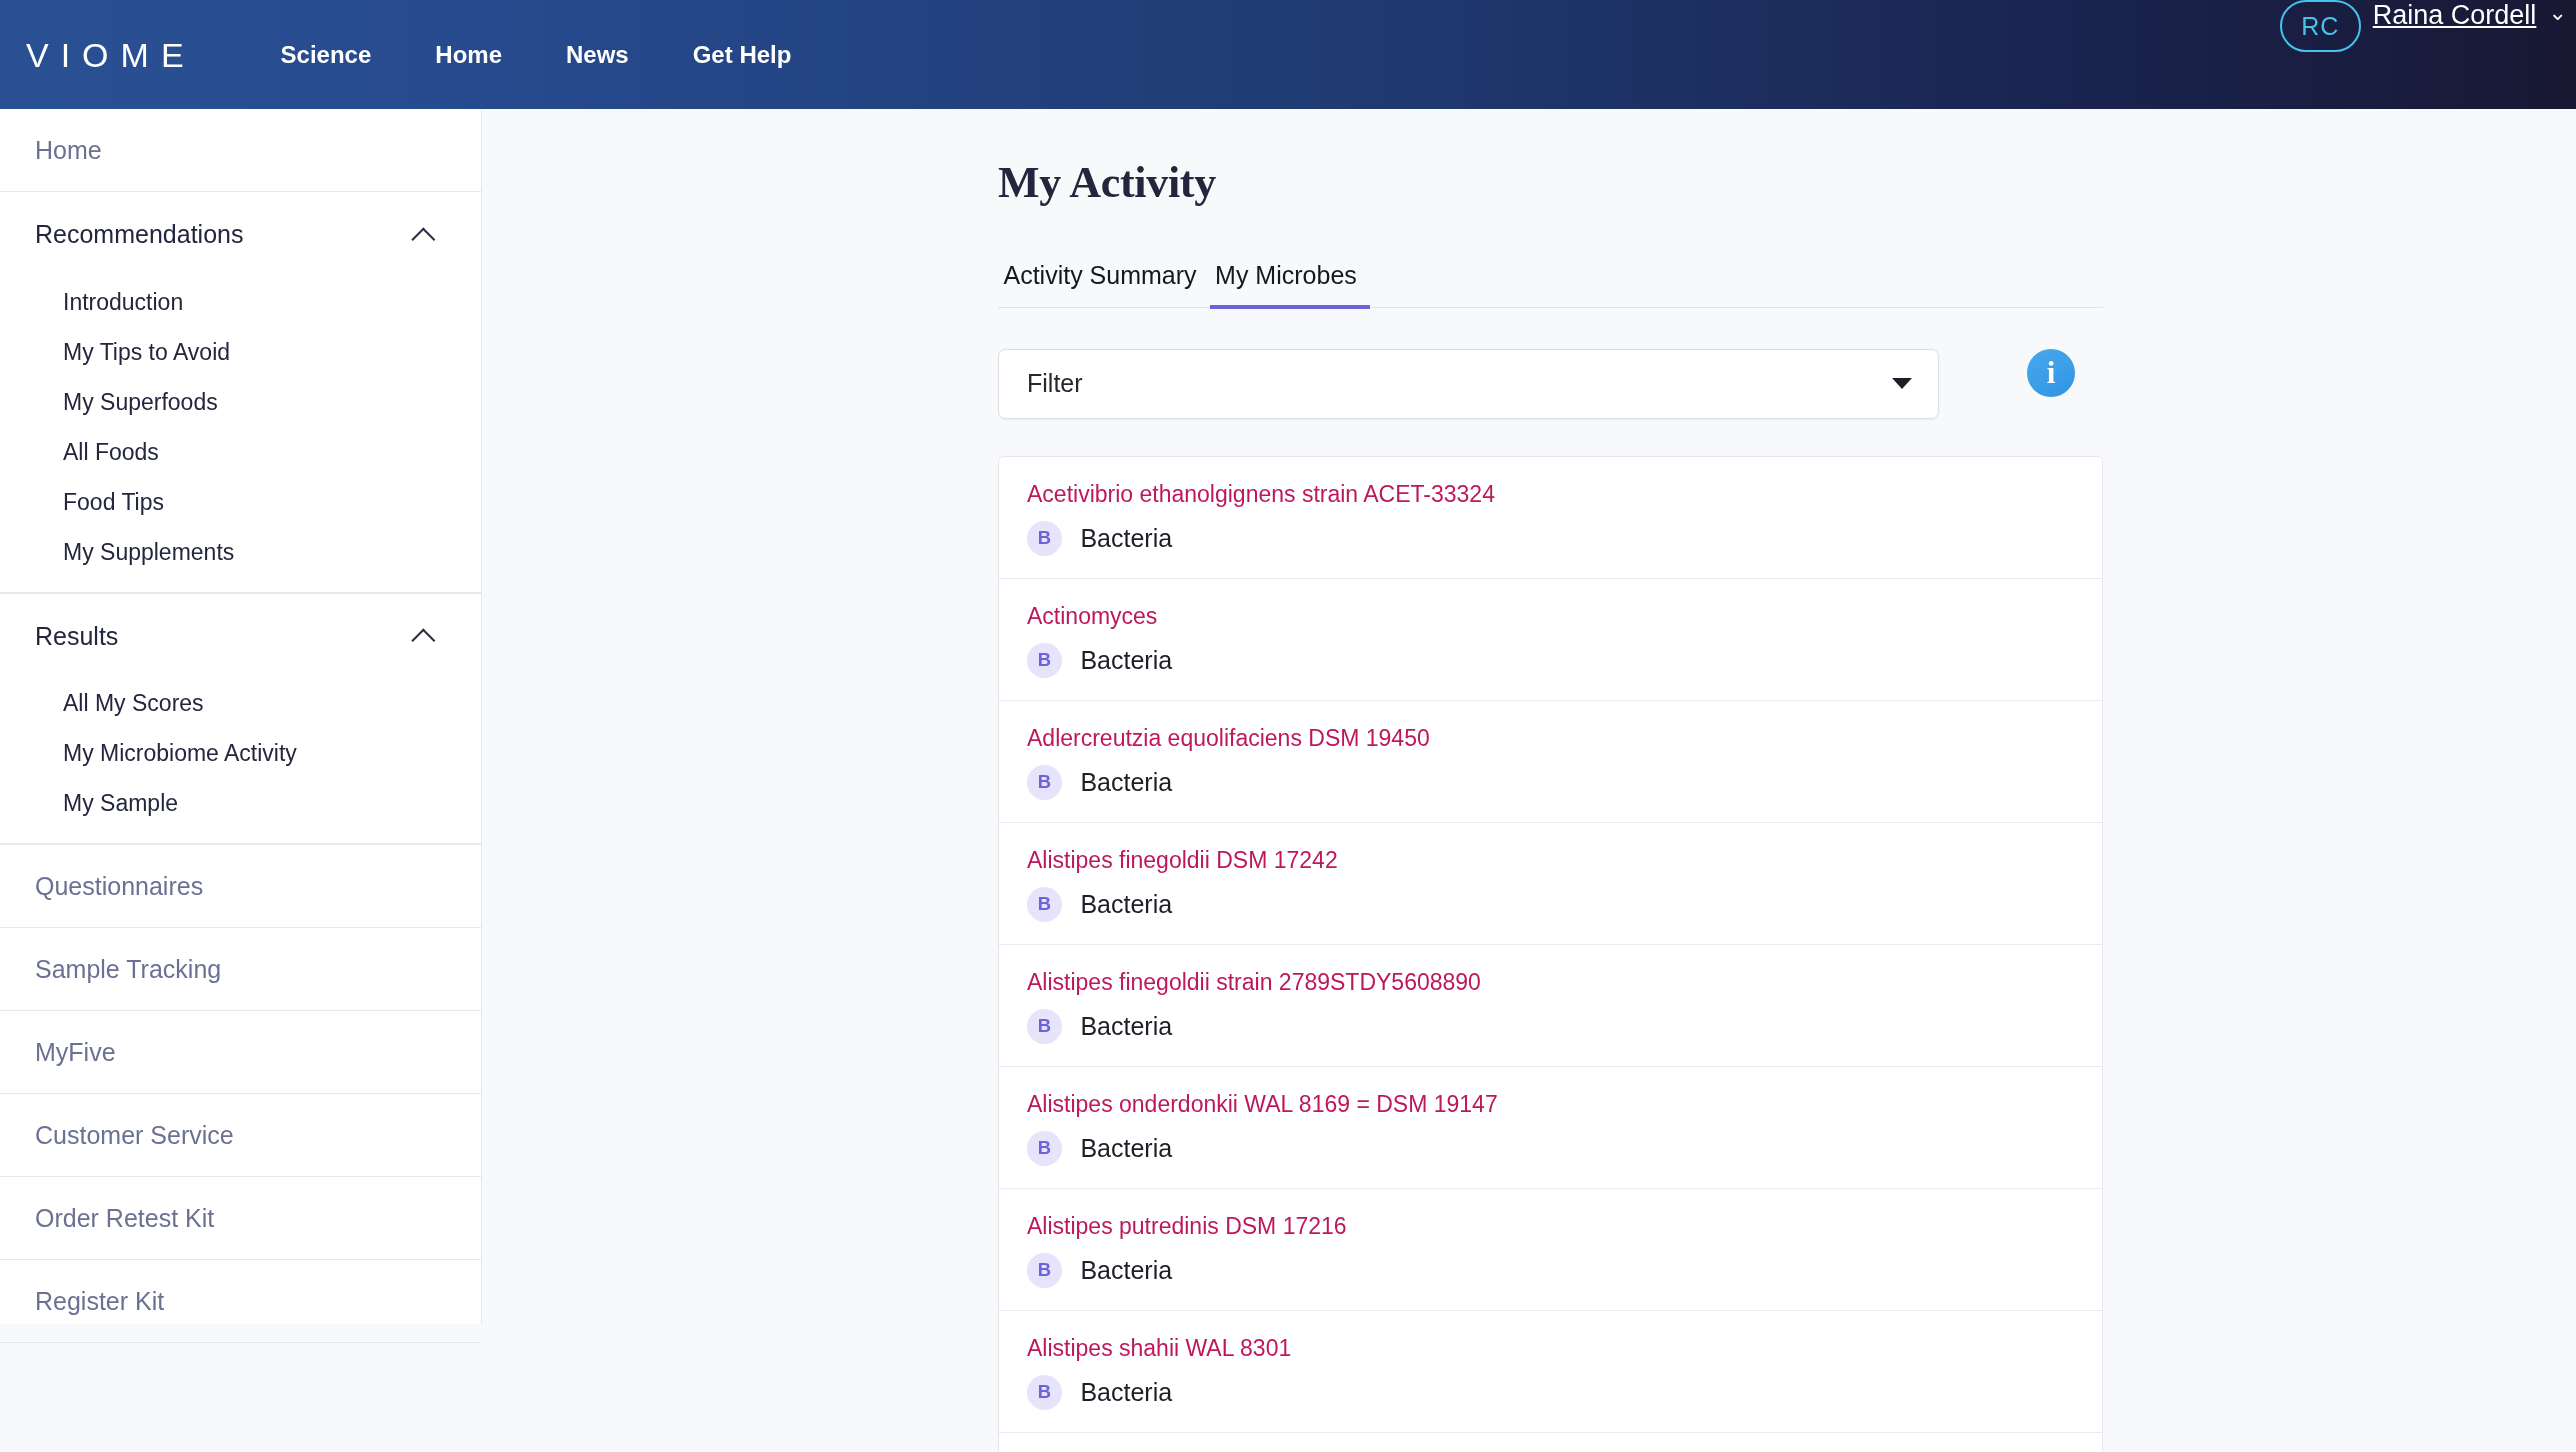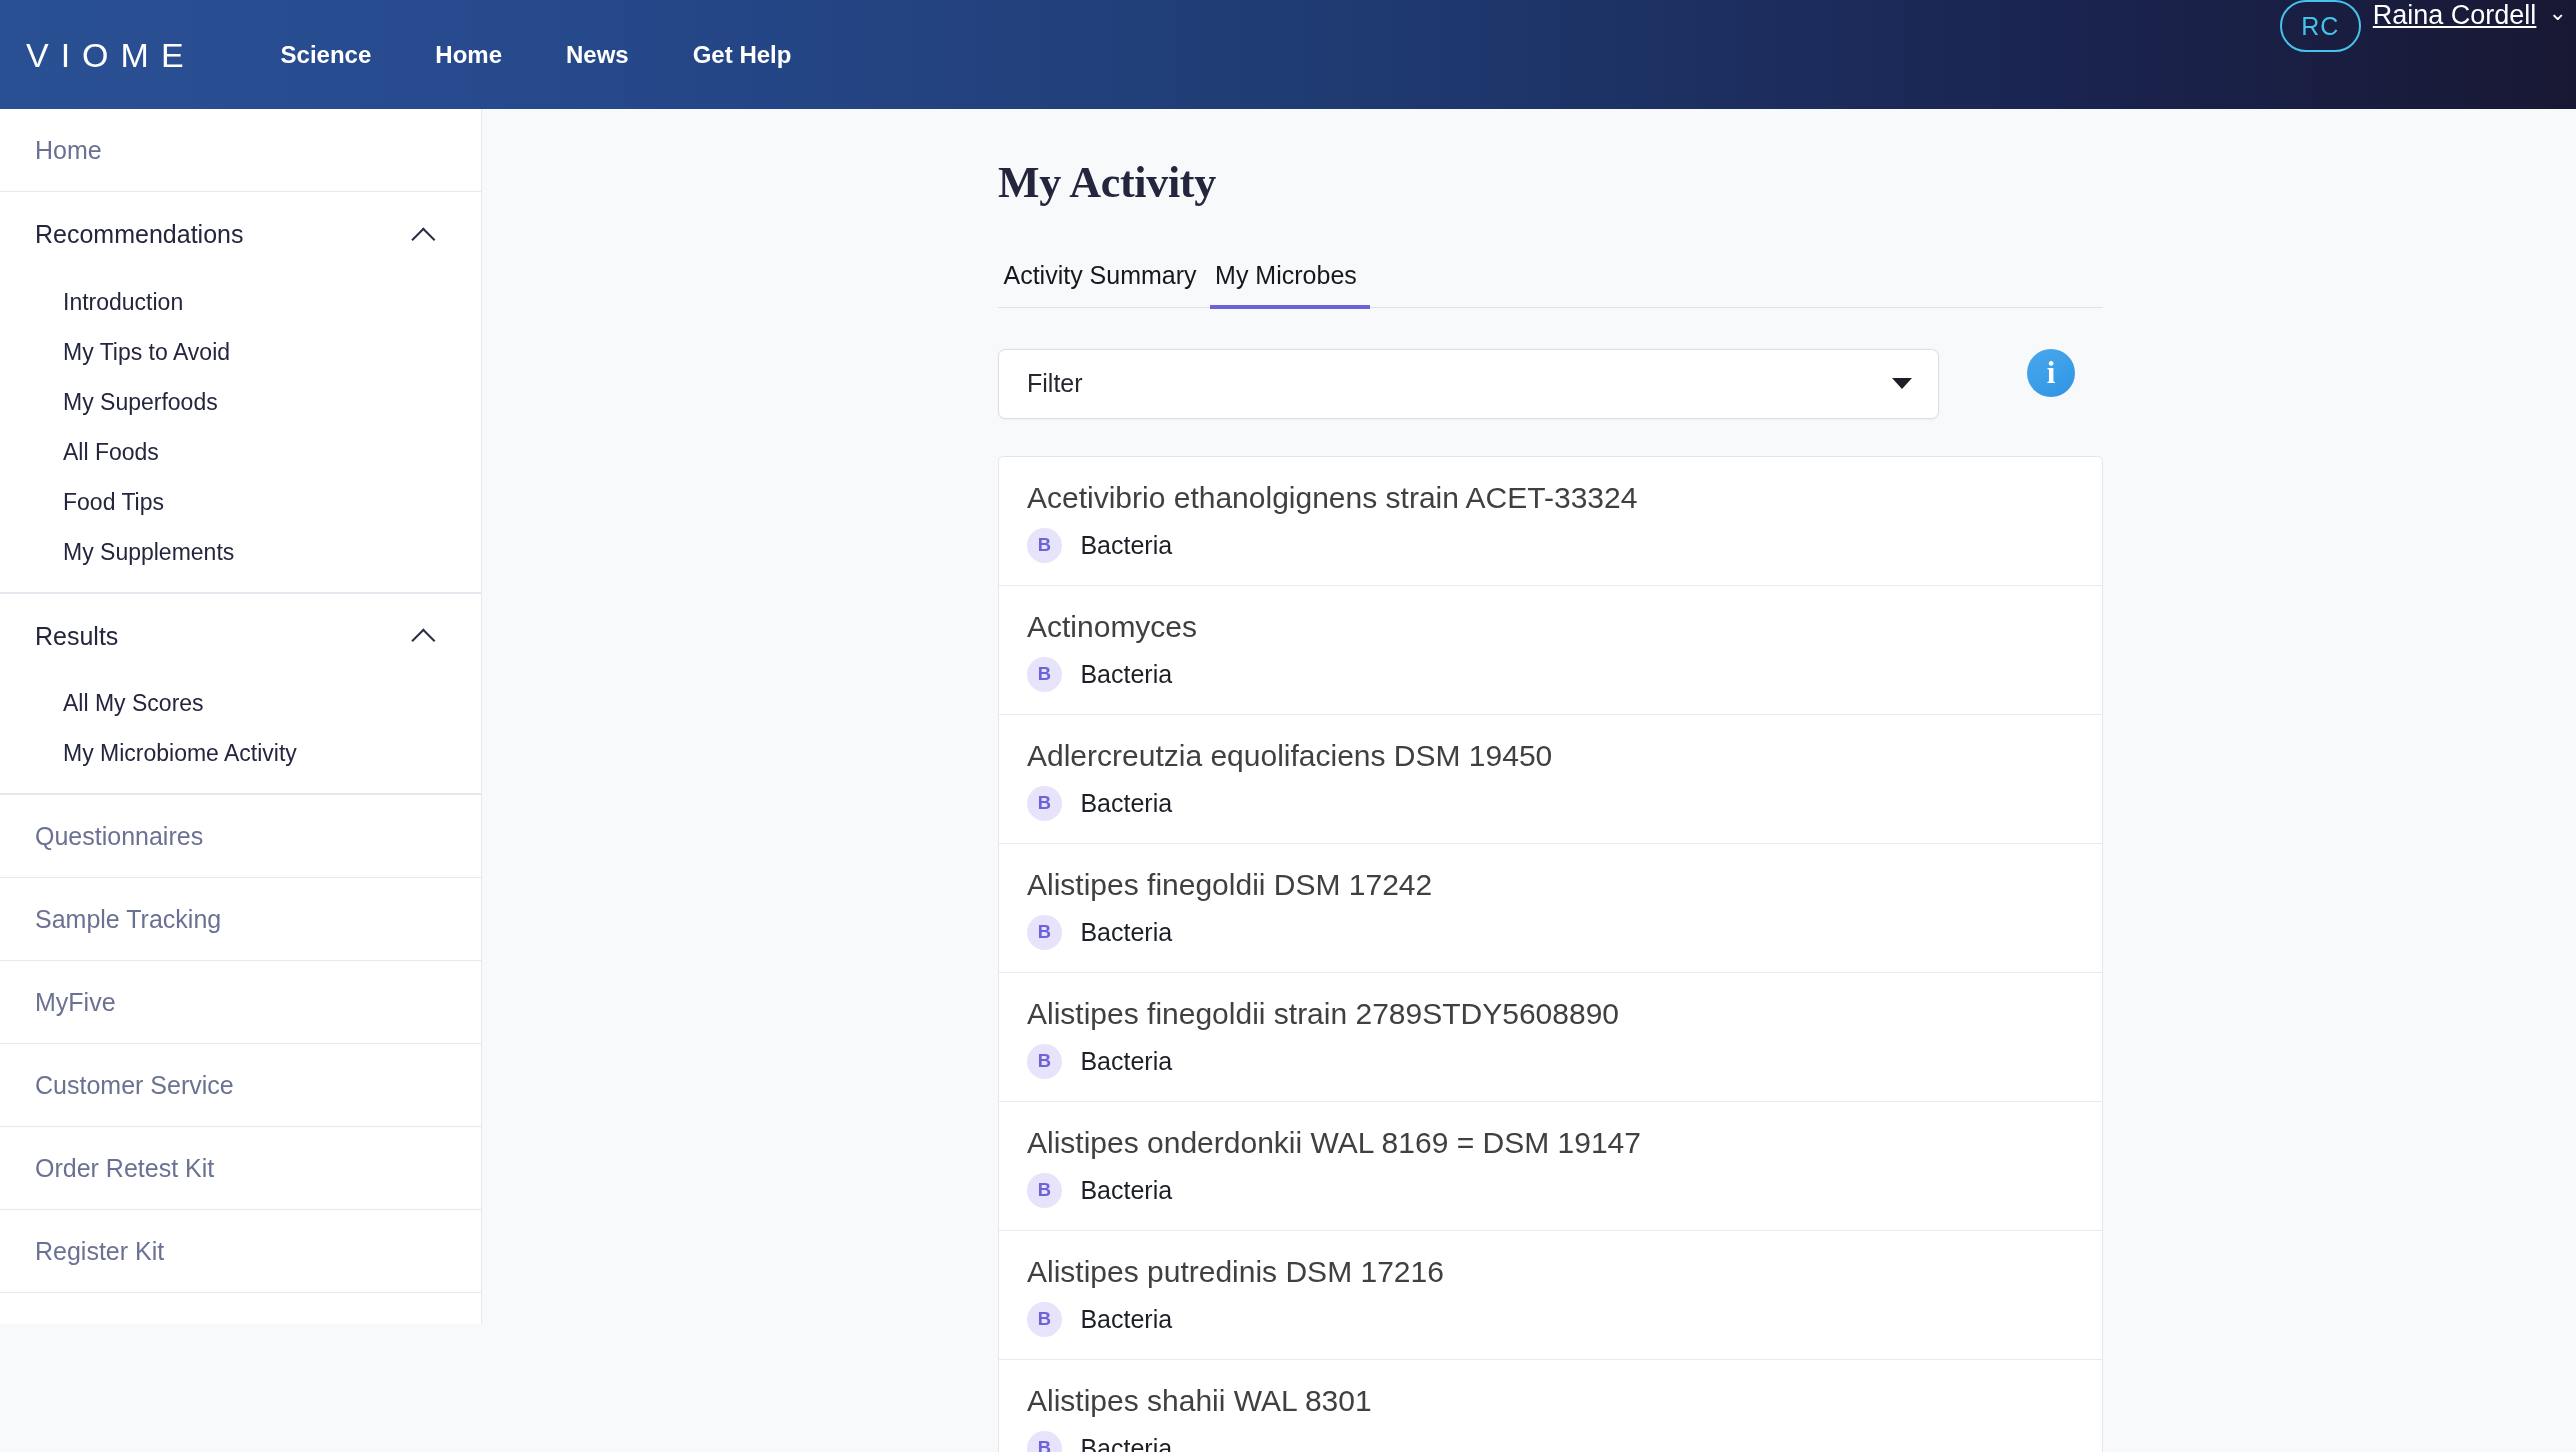--- a/index.html
+++ b/index.html
@@ -198,22 +198,22 @@
     border-radius: 5.5px;
     overflow: hidden;
   }
   .microbe-row {
     padding: 24px 28px 22px 28px;
     border-bottom: 1.8px solid #e8eaf0;
     cursor: pointer;
   }
   .microbe-row:last-child { border-bottom: none; }
   .microbe-name {
-    font-size: 30px;
-    color: #404040;
+    font-size: 23px;
+    color: #be185d;
     margin-bottom: 13px;
   }
   .microbe-meta { display: flex; align-items: center; gap: 18.4px; }
   .kingdom-badge {
     width: 35px; height: 35px;
     border-radius: 50%;
     background: #e6e3fa;
     color: #6c63d8;
     font-size: 18.4px;
     font-weight: 600;
@@ -279,20 +279,23 @@
         <span class="lbl">Results</span>
         <span class="chev"></span>
       </div>
       <div class="subitems">
         <div class="subitem">
             <span>All My Scores</span>
           </div>
         <div class="subitem">
             <span>My Microbiome Activity</span>
           </div>
+        <div class="subitem">
+            <span>My Sample</span>
+          </div>
       </div>
     </div>
 
     <div class="side-row plain">
       <span class="lbl">Questionnaires</span>
     </div>
     <div class="side-row plain">
       <span class="lbl">Sample Tracking</span>
     </div>
     <div class="side-row plain">

